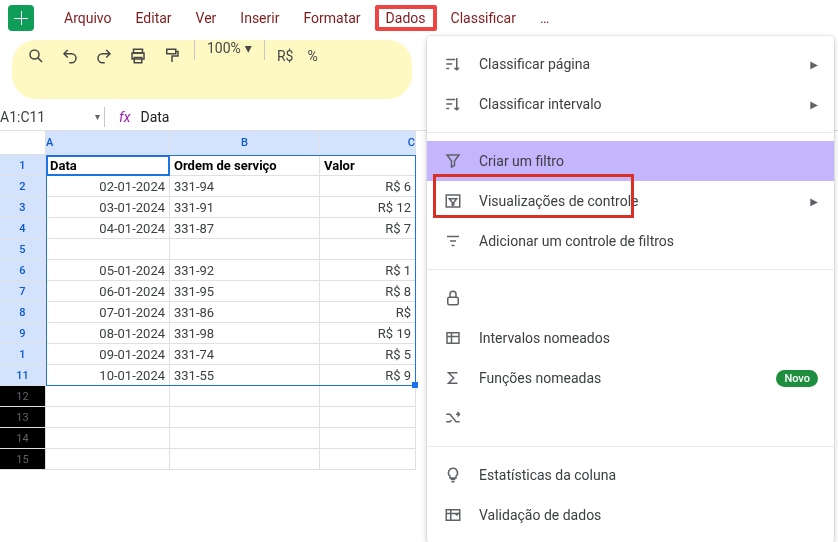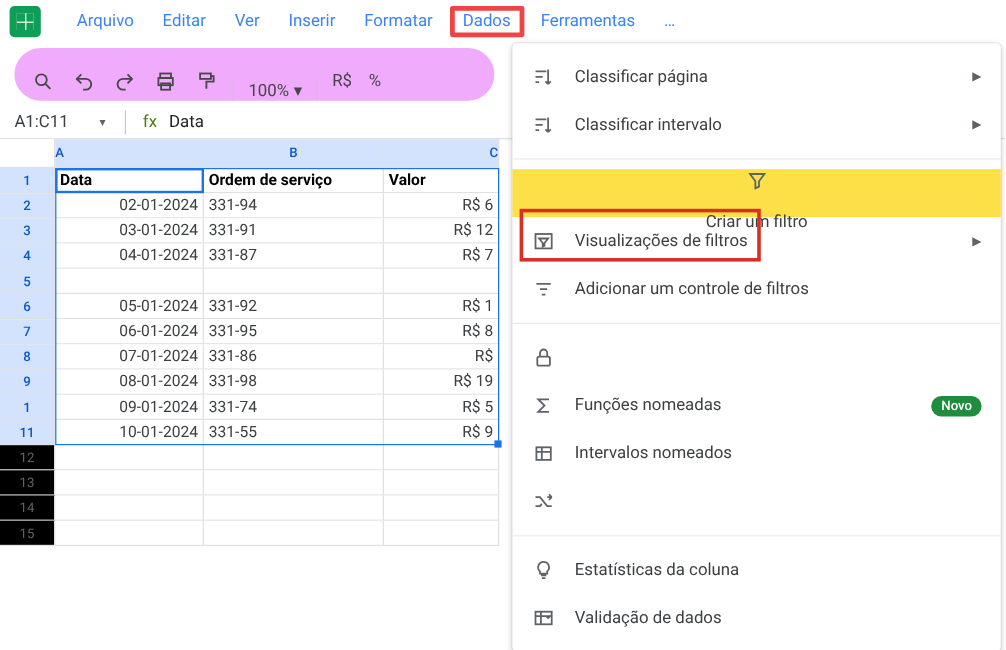--- a/index.html
+++ b/index.html
@@ -1,29 +1,29 @@
 <!DOCTYPE html>
 <html><head>
 <meta charset="utf-8">
 <style>
 * { margin:0; padding:0; box-sizing:border-box; font-family:"Google Sans",Roboto,Arial,sans-serif; }
 body { background:#fff; width:838px; height:542px; overflow:hidden; position:relative; color:#3c4043; }
 .menubar { display:flex; align-items:center; height:36px; padding:0 8px; gap:4px; }
 .logo { width:26px; height:26px; background:#0f9d58; border-radius:4px; display:flex; align-items:center; justify-content:center; margin-right:16px; }
 .logo-inner { width:14px; height:14px; background:#fff; display:grid; grid-template-columns:1fr 1fr; grid-template-rows:1fr 1fr; gap:1px; }
 .logo-inner div { background:#0f9d58; }
-.menu-item { padding:4px 10px; font-size:14px; color:#3b82f6; cursor:pointer; border-radius:4px; }
+.menu-item { padding:4px 10px; font-size:14px; color:#7f1d1d; cursor:pointer; border-radius:4px; }
 .menu-highlight { border:4px solid #ef4444; border-radius:2px; padding:1px 7px; }
-.toolbar { display:flex; align-items:flex-end; height:44px; padding:0 8px; gap:2px; background:#f0abfc; border-radius:24px; margin:4px 12px; width:400px; }
+.toolbar { display:flex; align-items:flex-start; height:59px; padding:0 8px; gap:2px; background:#fef9c3; border-radius:24px; margin:4px 12px; width:400px; }
 .tool-btn { width:32px; height:32px; display:flex; align-items:center; justify-content:center; cursor:pointer; border-radius:4px; color:#444746; }
 .tool-sep { width:1px; height:20px; background:#c7c7c7; margin:0 4px; }
 .zoom { font-size:14px; padding:0 6px; display:flex; align-items:center; gap:4px; color:#444746; }
 .namebox-row { display:flex; align-items:center; height:28px; border-bottom:1px solid #e0e0e0; }
-.namebox { width:100px; padding:0 12px; font-size:14px; color:#3c4043; display:flex; align-items:center; justify-content:space-between; }
-.fx { color:#4d7c0f; font-size:14px; padding:0 10px; }
+.namebox { width:100px; padding:0 0; font-size:14px; color:#3c4043; display:flex; align-items:center; justify-content:space-between; }
+.fx { font-style:italic; color:#a21caf; font-size:14px; padding:0 10px; }
 .fx-val { font-size:14px; color:#202124; }
 .grid-area { display:flex; }
 .rowhdrs { display:flex; flex-direction:column; }
 .corner { width:46px; height:24px; background:#fff; border-right:1px solid #e0e0e0; border-bottom:1px solid #e0e0e0; }
 .rowhdr { width:46px; height:21px; background:#000000; border-right:1px solid #e0e0e0; border-bottom:1px solid #e0e0e0; display:flex; align-items:center; justify-content:center; font-size:11px; color:#5f6368; }
 .rowhdr.sel { background:#d3e3fd; color:#0b57d0; font-weight:500; }
 .cols { display:flex; }
 .colhdr { height:24px; border-right:1px solid #e0e0e0; border-bottom:1px solid #e0e0e0; display:flex; align-items:center; justify-content:center; font-size:11px; color:#5f6368; }
 .colhdr.sel { background:#d3e3fd; color:#0b57d0; font-weight:500; }
 .cells { position:relative; }
@@ -32,21 +32,21 @@
 .cell.hdr { font-weight:700; color:#000; }
 .c-a { width:124px; justify-content:flex-start; }
 .c-a.num { justify-content:flex-end; }
 .c-b { width:150px; }
 .c-c { width:96px; justify-content:flex-end; }
 .sel-border { position:absolute; left:0; top:0; width:370px; height:231px; border:1px solid #1a73e8; pointer-events:none; }
 .sel-border::after { content:""; position:absolute; right:-3px; bottom:-3px; width:6px; height:6px; background:#1a73e8; }
 .active-cell { position:absolute; left:0; top:0; width:124px; height:21px; border:2px solid #1a73e8; pointer-events:none; }
 .dropdown { position:absolute; left:427px; top:36px; width:407px; background:#fff; border-radius:4px; box-shadow:0 2px 6px rgba(0,0,0,0.2),0 0 0 1px rgba(0,0,0,0.05); padding:8px 0; z-index:100; }
 .dd-item { display:flex; align-items:center; height:40px; padding:0 16px; font-size:14px; color:#3c4043; cursor:pointer; gap:16px; position:relative;text-align:center; }
-.dd-item.hov { background:#fde047;flex-direction:column; }
+.dd-item.hov { background:#c4b5fd; }
 .dd-icon { width:20px; height:20px; display:flex; align-items:center; justify-content:center; color:#5f6368; flex-shrink:0; }
 .dd-arrow { position:absolute; right:16px; color:#5f6368; font-size:10px; }
 .dd-sep { height:1px; background:#e8eaed; margin:8px 0; }
 .dd-badge { position:absolute; right:16px; background:#1e8e3e; color:#fff; font-size:11px; font-weight:500; padding:2px 8px; border-radius:10px; }
 .dd-highlight { position:absolute; left:6px; right:200px; top:138px; height:44px; border:3px solid #d93025; pointer-events:none; }
 svg { width:18px; height:18px; }
 </style>
 </head>
 <body>
 
@@ -58,21 +58,21 @@
         <div></div>
         <div></div>
       </div>
   </div>
   <div class="menu-item">Arquivo</div>
   <div class="menu-item">Editar</div>
   <div class="menu-item">Ver</div>
   <div class="menu-item">Inserir</div>
   <div class="menu-item">Formatar</div>
   <div class="menu-item menu-highlight">Dados</div>
-  <div class="menu-item">Ferramentas</div>
+  <div class="menu-item">Classificar</div>
   <div class="menu-item">…</div>
 </div>
 
 <div class="toolbar">
   <div class="tool-btn">
       <svg viewBox="0 0 24 24" fill="none" stroke="currentColor" stroke-width="2">
         <circle cx="10" cy="10" r="6"></circle>
         <path d="m20 20-5.5-5.5"></path>
       </svg>
     </div>
@@ -258,21 +258,21 @@
       </span>
     <span>Criar um filtro</span>
   </div>
   <div class="dd-item">
     <span class="dd-icon">
         <svg viewBox="0 0 24 24" fill="none" stroke="currentColor" stroke-width="2">
           <rect x="3" y="4" width="18" height="16"></rect>
           <path d="M7 9h10l-4 5v3l-2 1v-4z"></path>
         </svg>
       </span>
-    <span>Visualizações de filtros</span>
+    <span>Visualizações de controle</span>
     <span class="dd-arrow">▶</span>
   </div>
   <div class="dd-item">
     <span class="dd-icon">
         <svg viewBox="0 0 24 24" fill="none" stroke="currentColor" stroke-width="2">
           <path d="M4 6h16M8 12h8M10 18h4"></path>
         </svg>
       </span>
     <span>Adicionar um controle de filtros</span>
   </div>
@@ -281,38 +281,38 @@
     <span class="dd-icon">
         <svg viewBox="0 0 24 24" fill="none" stroke="currentColor" stroke-width="2">
           <rect x="5" y="11" width="14" height="10" rx="2"></rect>
           <path d="M8 11V7a4 4 0 0 1 8 0v4"></path>
         </svg>
       </span>
   </div>
   <div class="dd-item">
     <span class="dd-icon">
         <svg viewBox="0 0 24 24" fill="none" stroke="currentColor" stroke-width="2">
+          <rect x="4" y="5" width="16" height="14"></rect>
+          <path d="M4 10h16M10 5v14"></path>
+        </svg>
+      </span>
+    <span>Intervalos nomeados</span>
+  </div>
+  <div class="dd-item">
+    <span class="dd-icon">
+        <svg viewBox="0 0 24 24" fill="none" stroke="currentColor" stroke-width="2">
           <path d="M18 5H6l7 7-7 7h12"></path>
         </svg>
       </span>
     <span>Funções nomeadas</span>
     <span class="dd-badge">Novo</span>
   </div>
   <div class="dd-item">
     <span class="dd-icon">
         <svg viewBox="0 0 24 24" fill="none" stroke="currentColor" stroke-width="2">
-          <rect x="4" y="5" width="16" height="14"></rect>
-          <path d="M4 10h16M10 5v14"></path>
-        </svg>
-      </span>
-    <span>Intervalos nomeados</span>
-  </div>
-  <div class="dd-item">
-    <span class="dd-icon">
-        <svg viewBox="0 0 24 24" fill="none" stroke="currentColor" stroke-width="2">
           <path d="M3 7h5l8 10h5m0-10-3-3m3 3-3 3M3 17h5l2-2.5M16 7h5m0 0-3 3m3-3-3-3"></path>
         </svg>
       </span>
   </div>
   <div class="dd-sep"></div>
   <div class="dd-item">
     <span class="dd-icon">
         <svg viewBox="0 0 24 24" fill="none" stroke="currentColor" stroke-width="2">
           <path d="M9 18h6M10 21h4M12 3a6 6 0 0 0-4 10.5V16h8v-2.5A6 6 0 0 0 12 3z"></path>
         </svg>

